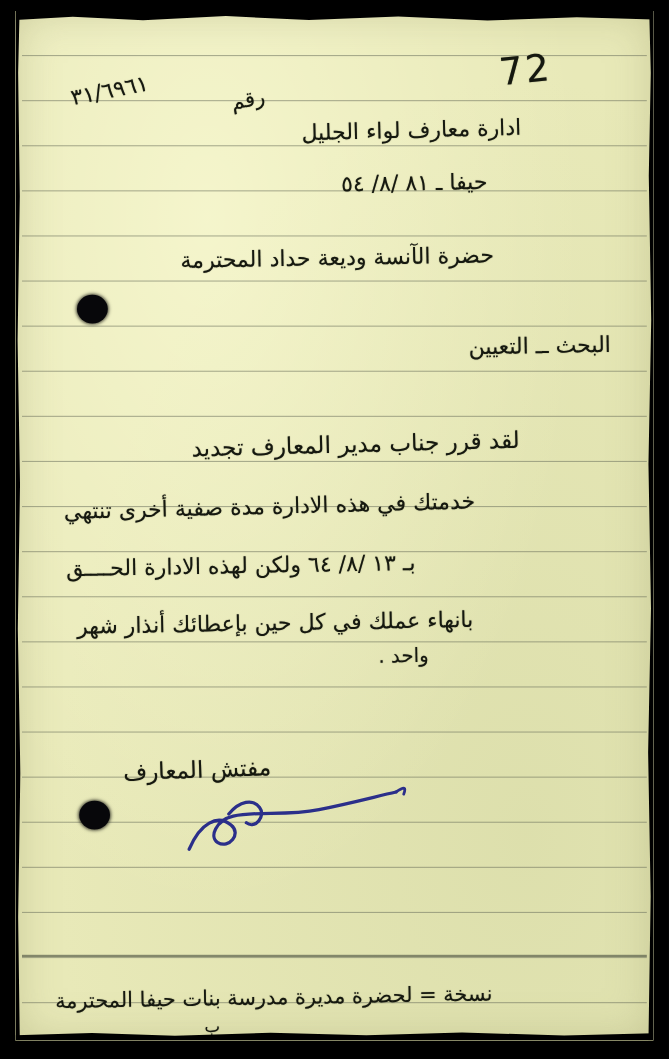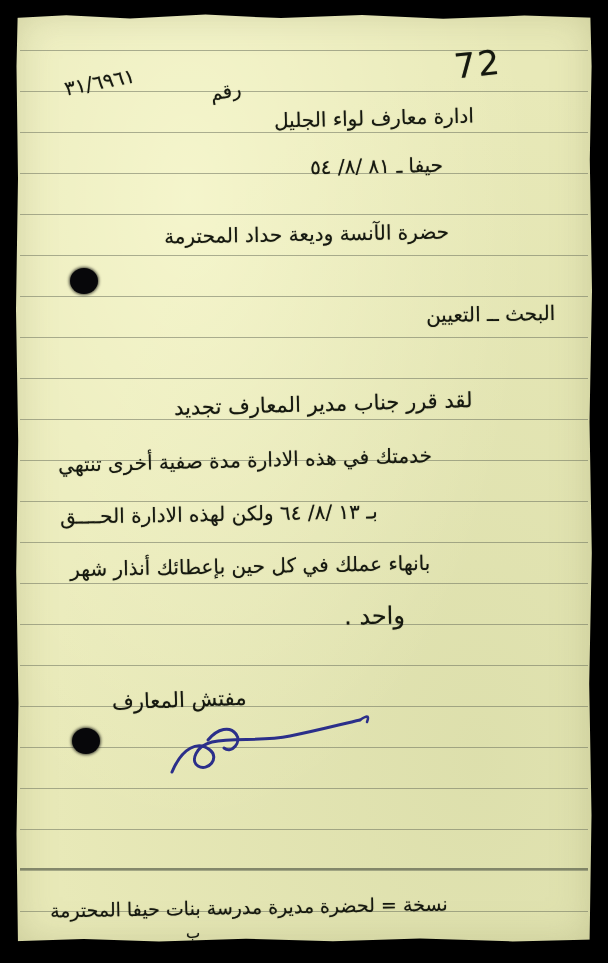--- a/index.html
+++ b/index.html
@@ -160,21 +160,21 @@
     <div class="hw" style="left:296px; top:144px; font-size:20px; transform:rotate(-1deg); letter-spacing:2px;">حيفا ـ ١٨ /٨/ ٤٥</div>
 
     <div class="hw" style="left:150px; top:212px; font-size:20px; transform:rotate(-1deg); letter-spacing:1px;">حضرة الآنسة وديعة حداد المحترمة</div>
 
     <div class="hw" style="left:412px; top:292px; font-size:20px; transform:rotate(-1deg);">البحث ــ التعيين</div>
 
     <div class="hw" style="left:160px; top:382px; font-size:21px; transform:rotate(-1.5deg); letter-spacing:1px;">لقد قرر جناب مدير المعارف تجديد</div>
     <div class="hw" style="left:44px; top:438px; font-size:20px; transform:rotate(-1.5deg); letter-spacing:1px;">خدمتك في هذه الادارة مدة صفية أخرى تنتهي</div>
     <div class="hw" style="left:46px; top:492px; font-size:20px; transform:rotate(-1deg); letter-spacing:1px;">بـ ٣١ /٨/ ٤٦ ولكن لهذه الادارة الحــــق</div>
     <div class="hw" style="left:56px; top:544px; font-size:20px; transform:rotate(-1deg); letter-spacing:1px;">بانهاء عملك في كل حين بإعطائك أنذار شهر</div>
-    <div class="hw" style="left:330px; top:592px; font-size:24px; transform:rotate(-1deg); letter-spacing:1px;">واحد .</div>
+    <div class="hw" style="left:330px; top:576px; font-size:18px; transform:rotate(-1deg); letter-spacing:1px;">واحد .</div>
 
     <div class="hw" style="left:98px; top:678px; font-size:21px; transform:rotate(-2deg); letter-spacing:1px;">مفتش المعارف</div>
 
     <svg id="signature" viewBox="0 0 230 80">
       <path d="M8 62 C18 38, 34 30, 46 40 C56 48, 44 62, 34 56 C26 51, 32 36, 48 32 C70 27, 96 32, 126 26 C156 20, 178 14, 196 10" fill="none" stroke="#2b2f8a" stroke-width="3" stroke-linecap="round"></path>
       <path d="M44 30 C54 18, 66 16, 72 24 C78 32, 68 44, 60 38" fill="none" stroke="#2b2f8a" stroke-width="3" stroke-linecap="round"></path>
       <path d="M196 10 C202 6, 206 4, 203 12" fill="none" stroke="#2b2f8a" stroke-width="2.5" stroke-linecap="round"></path>
     </svg>
 
     <div class="bottom-sep" style="top:858px;"></div>

